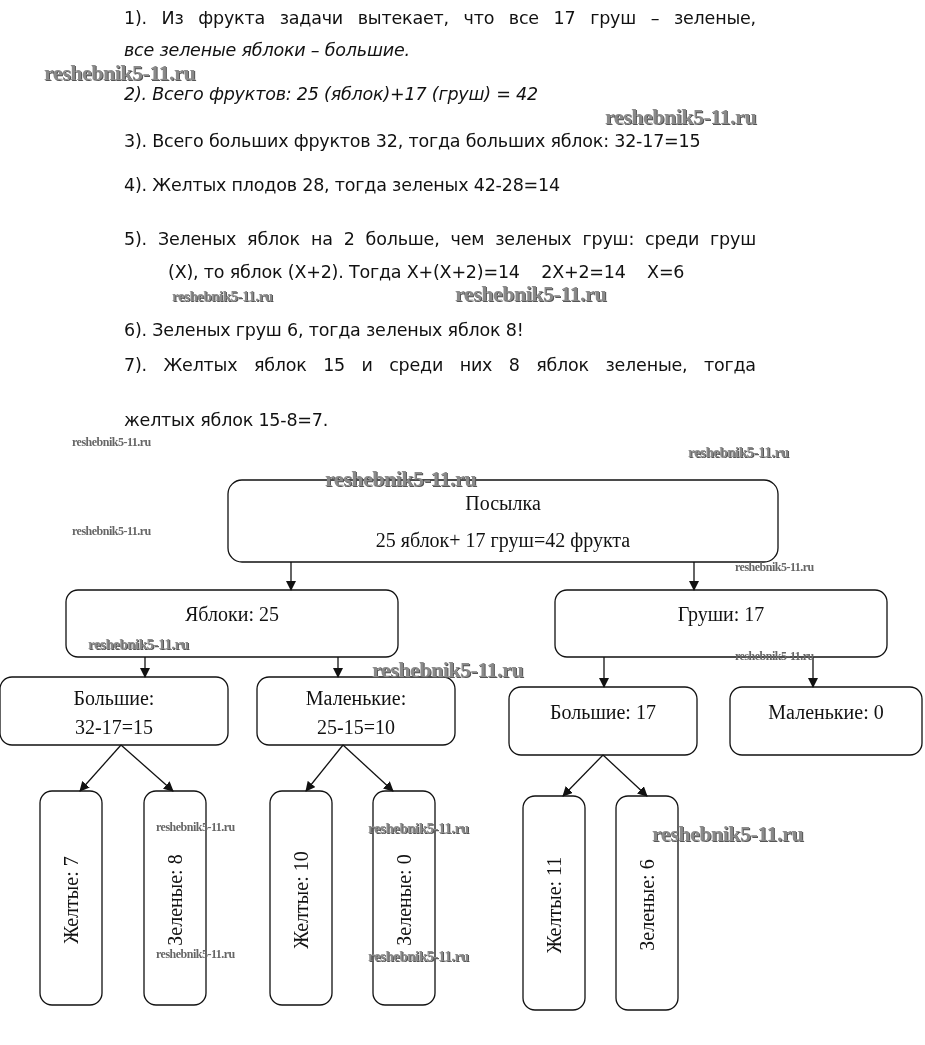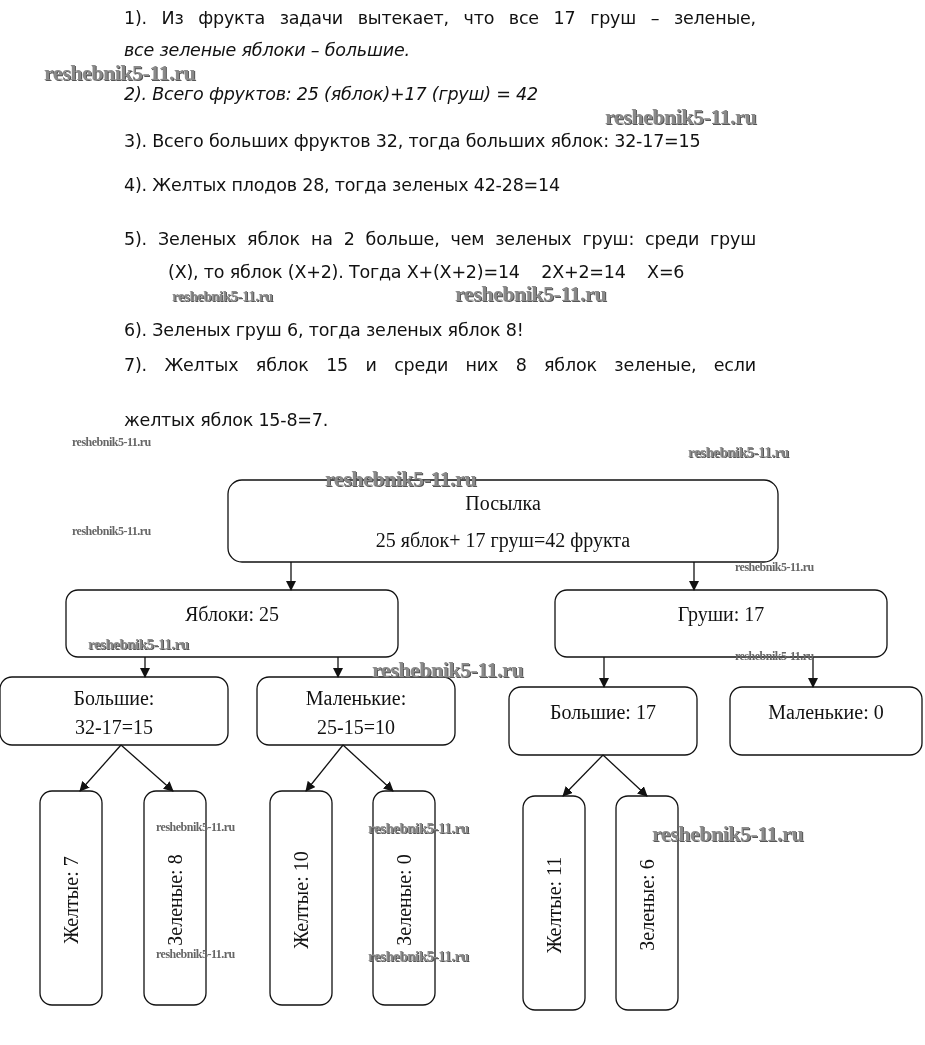--- a/index.html
+++ b/index.html
@@ -52,21 +52,21 @@
     <span>7).</span>
     <span>Желтых</span>
     <span>яблок</span>
     <span>15</span>
     <span>и</span>
     <span>среди</span>
     <span>них</span>
     <span>8</span>
     <span>яблок</span>
     <span>зеленые,</span>
-    <span>если</span>
+    <span>тогда</span>
   </div>
 <div class="line" style="top:410px;">желтых яблок 15-8=7.</div>
 
 <svg class="diagram" width="925" height="1045" viewBox="0 0 925 1045">
   <defs>
     <marker id="arr" markerWidth="10" markerHeight="10" refX="9" refY="5" orient="auto" markerUnits="userSpaceOnUse">
       <path d="M0,0 L10,5 L0,10 z" fill="#111"></path>
     </marker>
   </defs>
   <g stroke="#111" stroke-width="1.3" fill="none">

